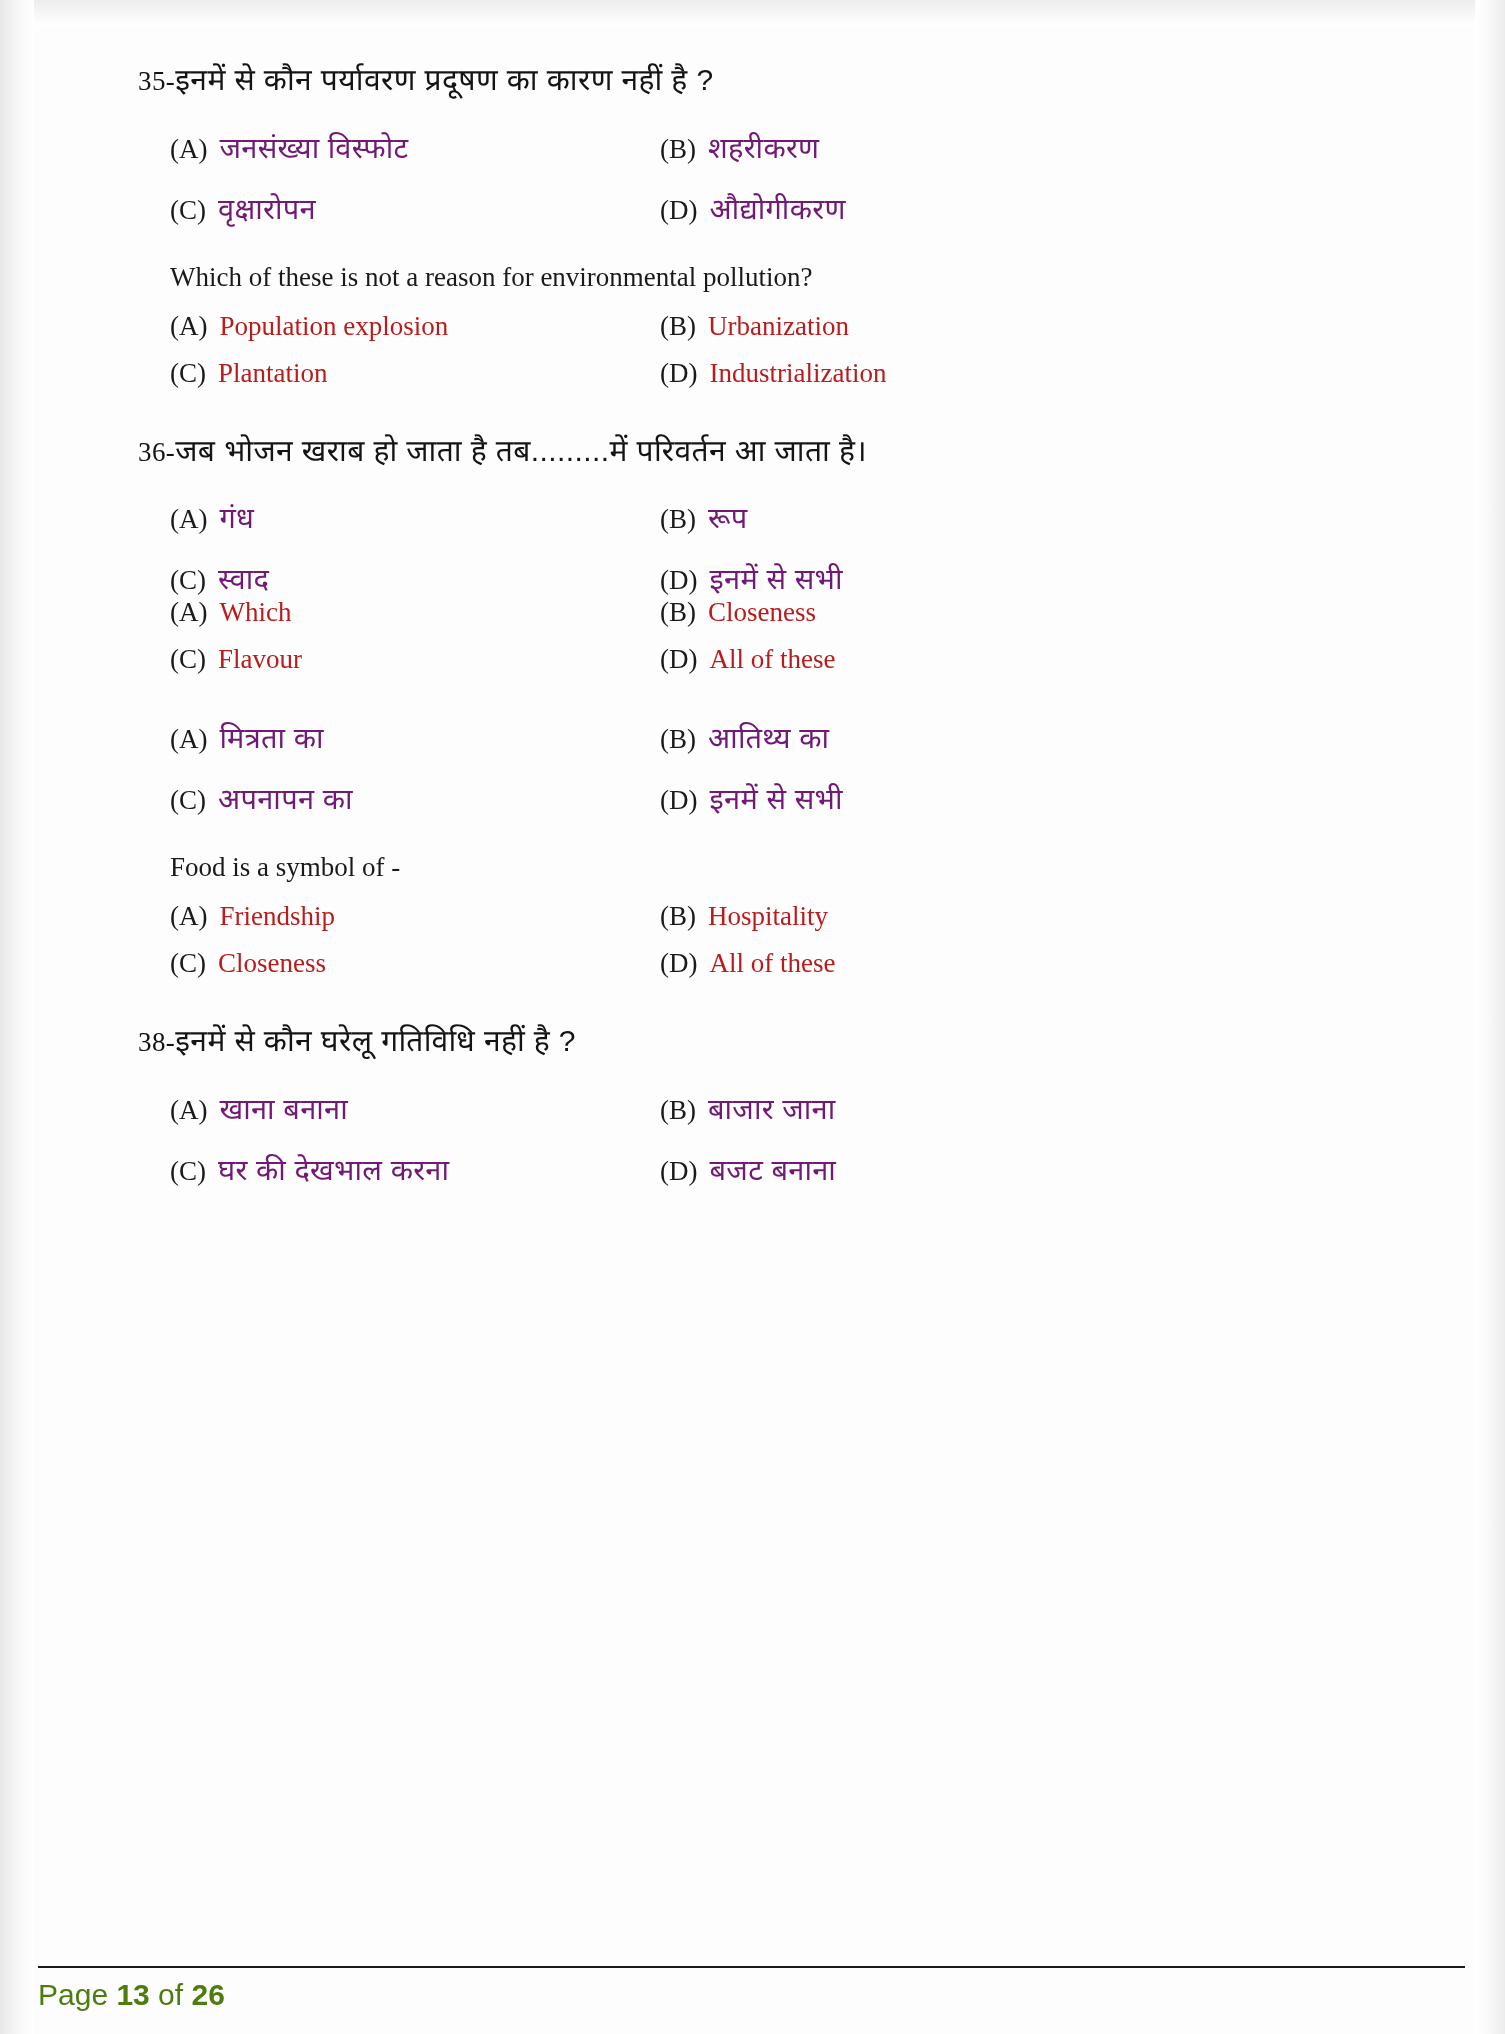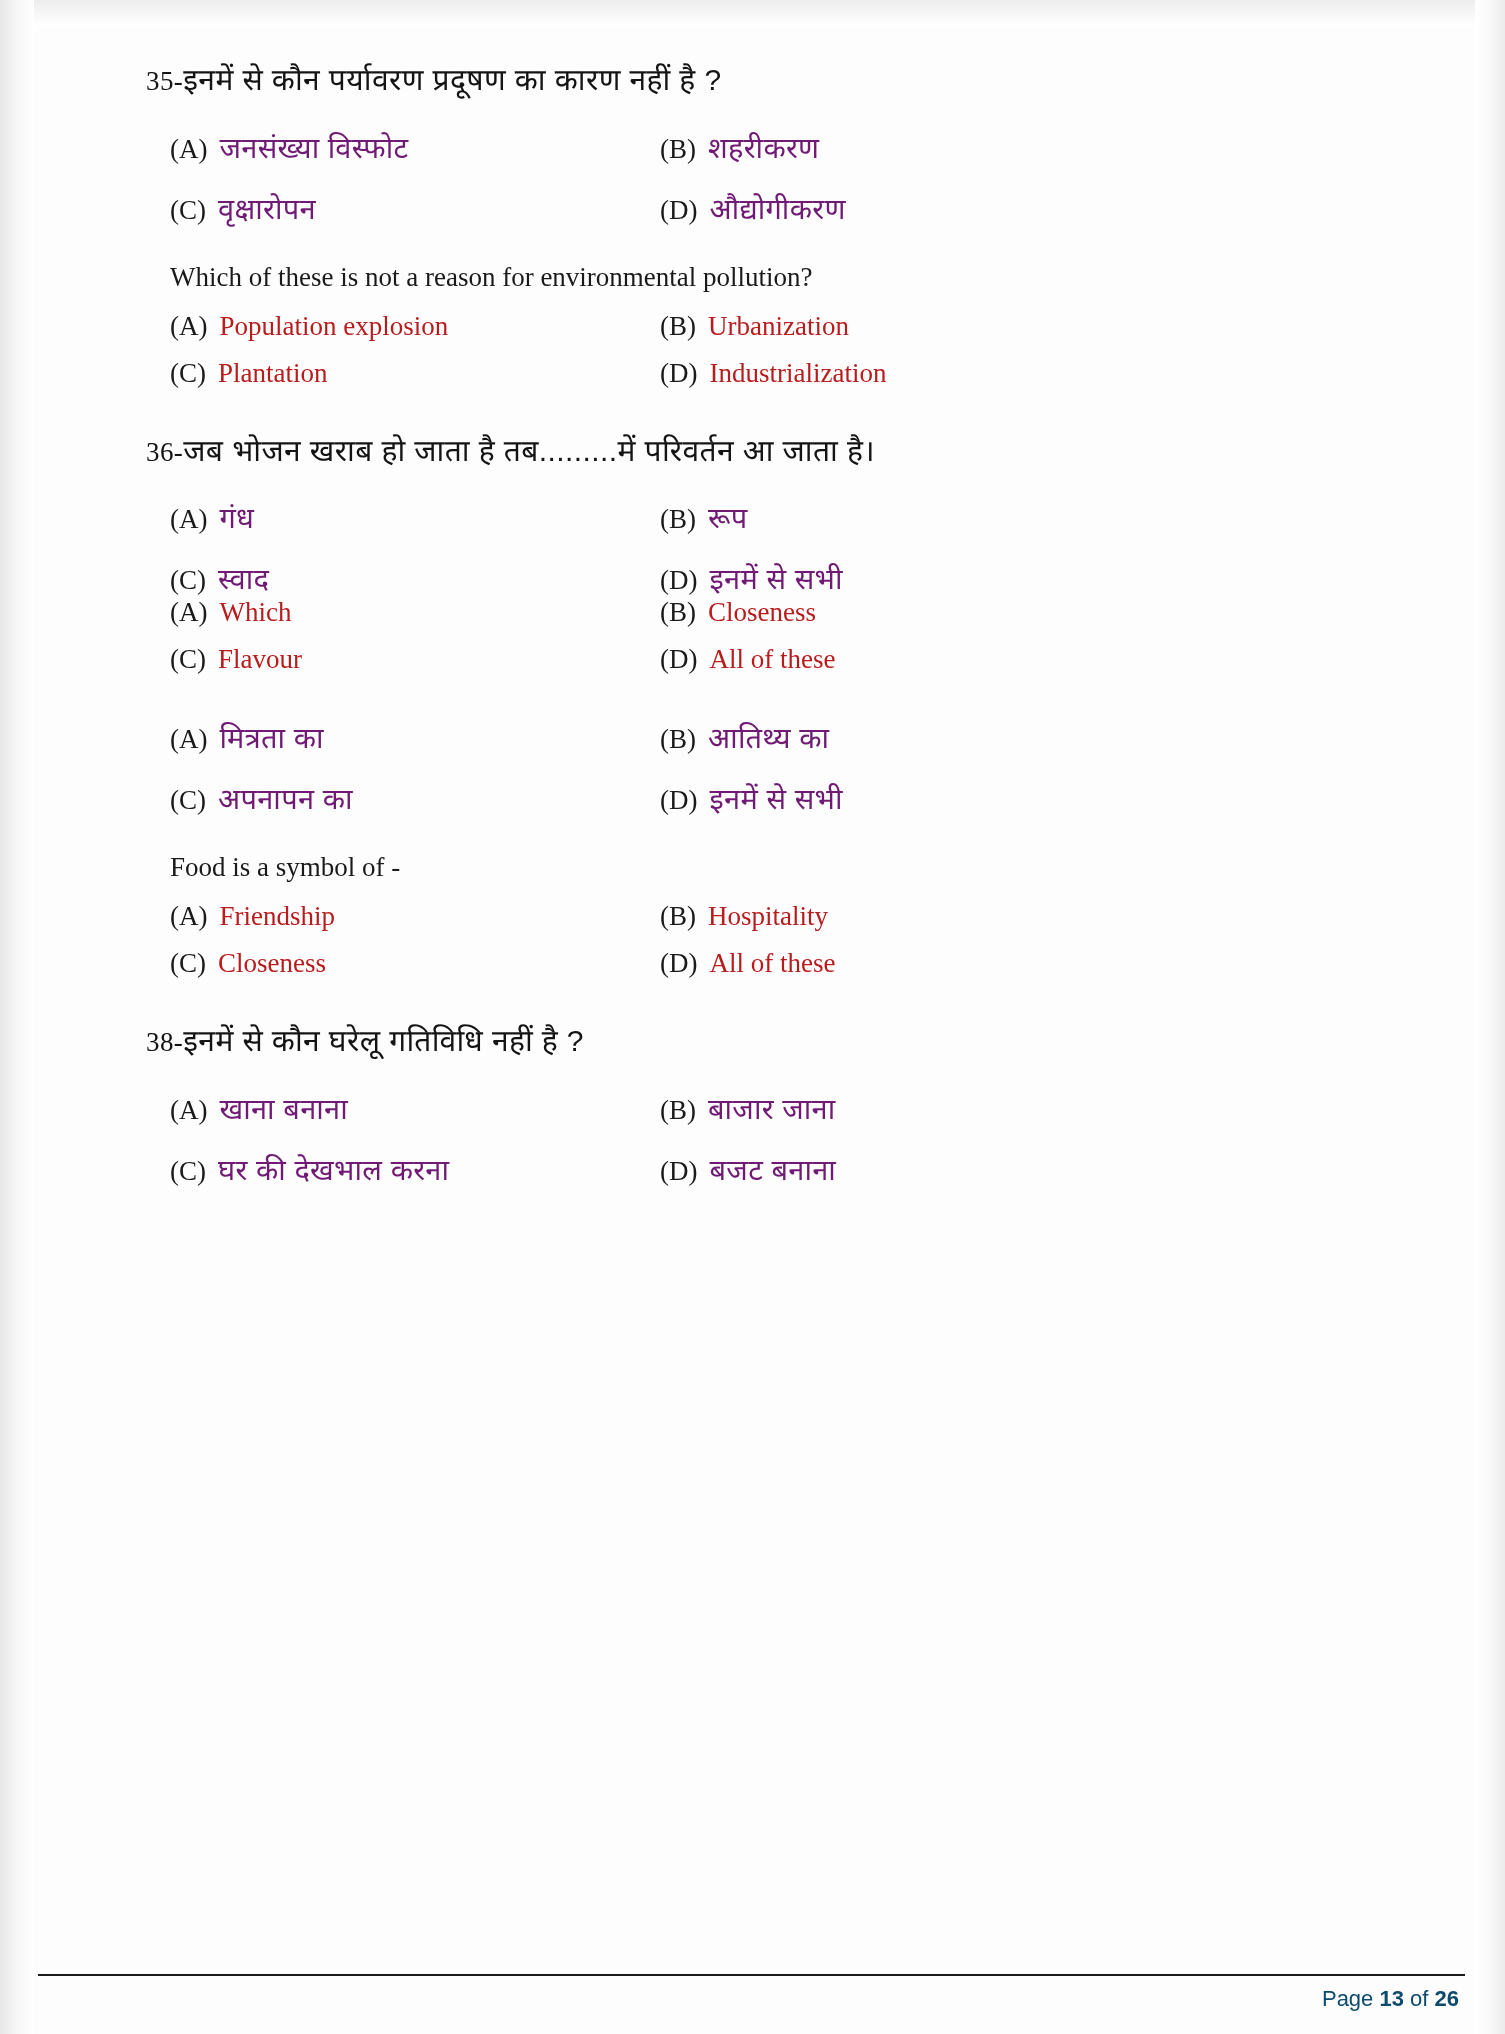--- a/index.html
+++ b/index.html
@@ -62,21 +62,20 @@
   }
 
   .q-stem {
     font-family: "Liberation Sans", "DejaVu Sans", sans-serif;
     font-size: 30px;
     line-height: 1.35;
     color: #141414;
     letter-spacing: 0.4px;
     white-space: nowrap;
     margin-bottom: 26px;
-    margin-left: 8px;
   }
   .q-stem .qnum {
     font-family: "Liberation Serif", "DejaVu Serif", serif;
     font-size: 27px;
   }
 
   .q-stem-en {
     font-family: "Liberation Serif", "DejaVu Serif", serif;
     font-size: 27px;
     line-height: 1.3;
@@ -133,24 +132,23 @@
     right: 40px;
     bottom: 22px;
   }
   .footer-rule {
     border: 0;
     border-top: 2.5px solid #1b1b1b;
     margin: 0 0 10px 0;
     width: 100%;
   }
   .footer-text {
-    text-align: right;
     font-family: "Liberation Sans", "DejaVu Sans", sans-serif;
-    font-size: 22px;
-    color: #0c4a6e;
+    font-size: 30px;
+    color: #4d7c0f;
     padding-right: 6px;
   }
   .footer-text .pg-num {
     font-weight: bold;
   }
 </style>
 </head>
 <body>
 
 <div class="page">

